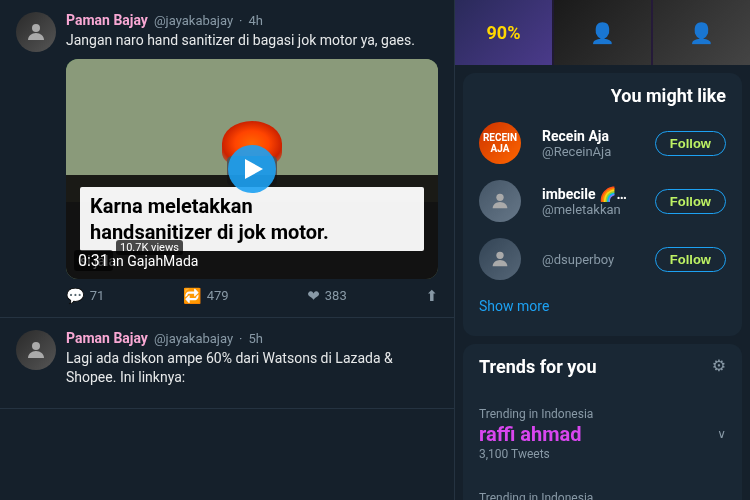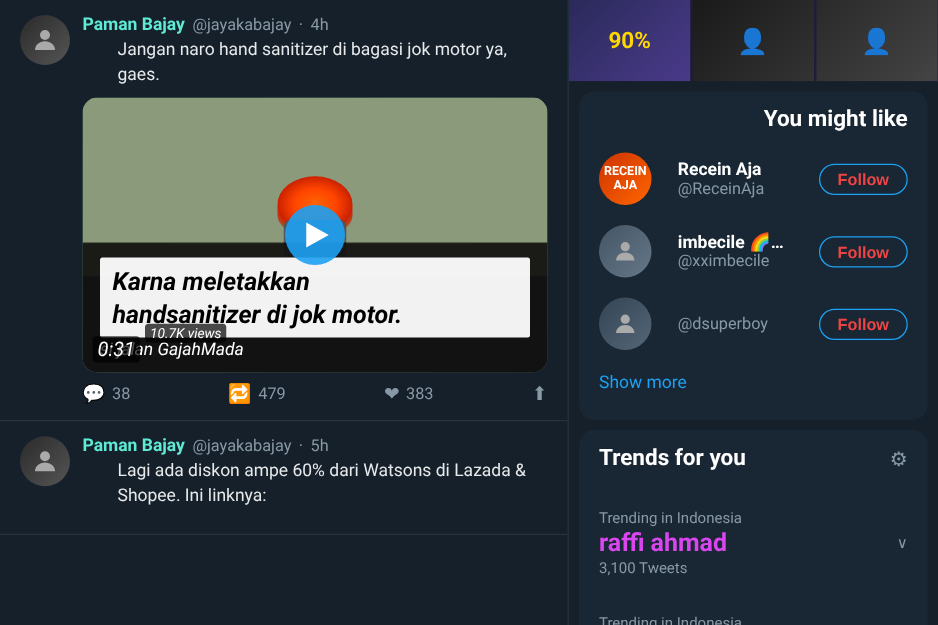--- a/index.html
+++ b/index.html
@@ -47,46 +47,44 @@
 
     .tweet-header {
       display: flex;
       align-items: baseline;
       gap: 6px;
       margin-bottom: 3px;
     }
     .tweet-name {
       font-weight: 700;
       font-size: 14px;
-      color: #5eead4;
+      color: #f9a8d4;
     }
     .tweet-handle {
       font-size: 13px;
       color: #8899a6;
     }
     .tweet-time {
       font-size: 13px;
       color: #8899a6;
     }
     .tweet-text {
       font-size: 14px;
       color: #e7e9ea;
       line-height: 1.4;
       margin-bottom: 8px;
-      margin-left: 28px;
     }
 
     .tweet-image {
       width: 100%;
       border-radius: 12px;
       overflow: hidden;
       position: relative;
       background: #1a2b3c;
       margin-bottom: 8px;
-      font-style: italic;
     }
     .tweet-image-inner {
       width: 100%;
       height: 220px;
       background: linear-gradient(135deg, #3a7a3a 0%, #5a9a5a 30%, #8aaa6a 50%, #6a8a4a 70%, #4a6a3a 100%);
       position: relative;
       display: flex;
       align-items: center;
       justify-content: center;
     }
@@ -325,21 +323,21 @@
       text-overflow: ellipsis;
     }
     .user-handle {
       font-size: 13px;
       color: #8899a6;
     }
 
     .follow-btn {
       background: transparent;
       border: 1px solid #1da1f2;
-      color: #ef4444;
+      color: #bef264;
       border-radius: 20px;
       padding: 4px 14px;
       font-size: 13px;
       font-weight: 700;
       cursor: pointer;
       white-space: nowrap;
       flex-shrink: 0;
     }
 
     .show-more {
@@ -347,21 +345,21 @@
       color: #1da1f2;
       font-size: 14px;
       cursor: pointer;
       display: block;
     }
 
     .trends-section { }
     .trends-header {
       display: flex;
       justify-content: space-between;
-      align-items: flex-end;
+      align-items: flex-start;
       padding: 0 16px 8px;
     }
     .trends-title {
       font-size: 18px;
       font-weight: 700;
       color: #fff;
     }
     .gear-icon {
       color: #8899a6;
       font-size: 16px;
@@ -448,21 +446,21 @@
             <div class="overlay-sub-text">si jalan GajahMada</div>
           </div>
           <div class="video-duration">0:31</div>
           <div class="video-views">10.7K views</div>
         </div>
       </div>
 
       <div class="tweet-actions">
         <div class="action-item">
           <span class="action-icon">💬</span>
-          <span>38</span>
+          <span>71</span>
         </div>
         <div class="action-item">
           <span class="action-icon">🔁</span>
           <span>479</span>
         </div>
         <div class="action-item">
           <span class="action-icon">❤</span>
           <span>383</span>
         </div>
         <div class="action-item">
@@ -522,21 +520,21 @@
 
     <div class="user-item">
       <div class="user-avatar avatar-imbecile">
         <svg viewBox="0 0 24 24" fill="#aaa" width="22" height="22">
             <circle cx="12" cy="8" r="4"></circle>
             <path d="M4 20c0-4 3.6-7 8-7s8 3 8 7"></path>
           </svg>
       </div>
       <div class="user-info">
         <div class="user-name">imbecile 🌈🌦</div>
-        <div class="user-handle">@xximbecile</div>
+        <div class="user-handle">@meletakkan</div>
       </div>
       <button class="follow-btn">Follow</button>
     </div>
 
     <div class="user-item">
       <div class="user-avatar avatar-boy">
         <svg viewBox="0 0 24 24" fill="#aaa" width="22" height="22">
             <circle cx="12" cy="8" r="4"></circle>
             <path d="M4 20c0-4 3.6-7 8-7s8 3 8 7"></path>
           </svg>

